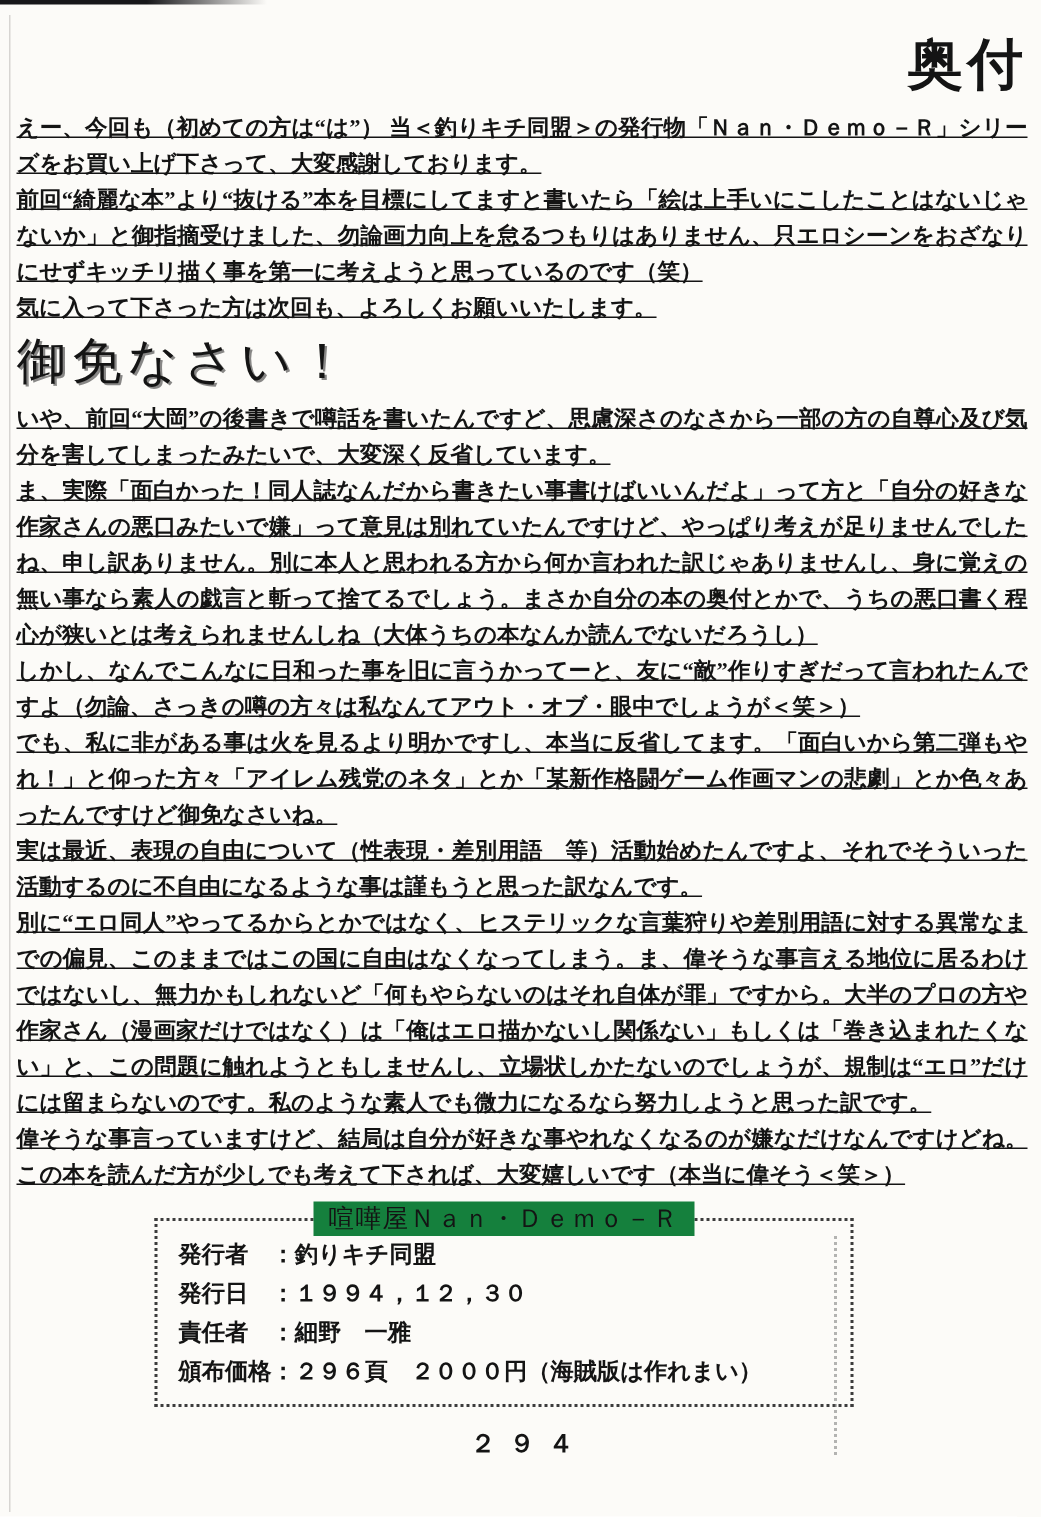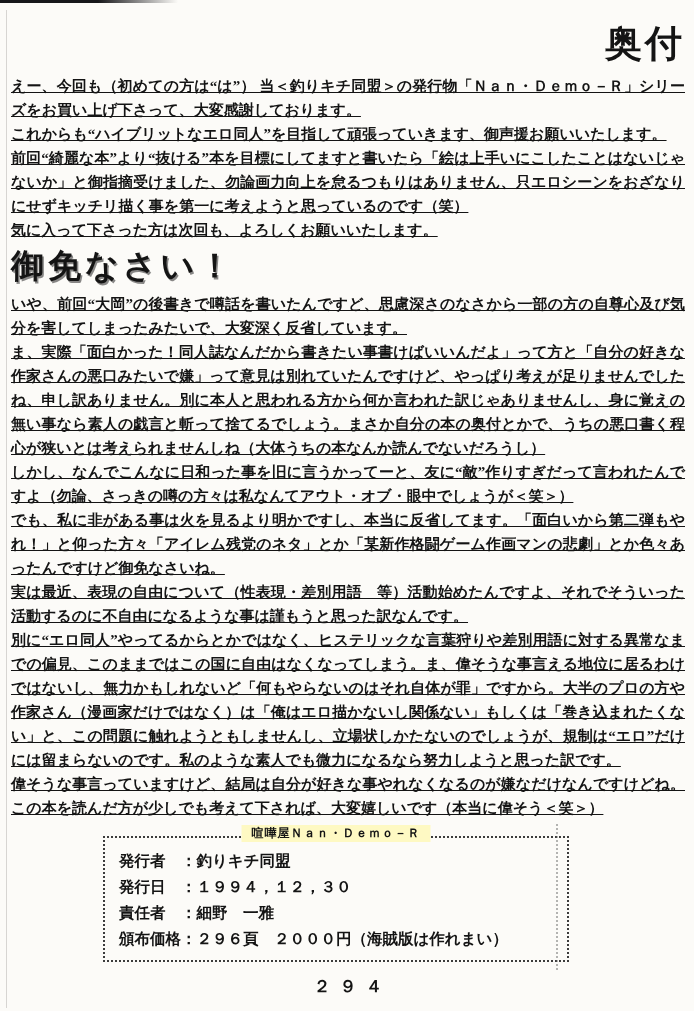--- a/index.html
+++ b/index.html
@@ -27,36 +27,36 @@
   .content { padding:22px 9px 0 11px; }
   .doc-title {
     font-size:37px; font-weight:700; letter-spacing:3px;
     margin:0 0 8px 0; line-height:44px;text-align:right;
   }
   .body-text {
     font-size:15px; line-height:24px; font-weight:600;
     margin:0; text-align:justify;text-decoration:underline;
   }
   .section-heading {
-    font-size:33px; font-weight:700; letter-spacing:4px;
+    font-size:33px; font-weight:400; letter-spacing:4px;
     margin:3px 0 5px 0; line-height:42px;
     text-shadow:1.5px 1.5px 0 rgba(40,40,40,0.55);
   }
   .colophon-box {
     position:relative;
     margin:16px 0 0 92px;
     width:438px;
     border:2px dotted #3c3c3c;
     padding:10px 10px 8px 14px;
     background:#fcfbf8;
   }
   .colophon-title {
     position:absolute; top:-13px; left:50%; transform:translateX(-50%);
-    background:#fef9c3; padding:0 10px;
-    font-size:12px; font-weight:700; letter-spacing:1px;
+    background:#15803d; padding:0 10px;
+    font-size:17px; font-weight:400; letter-spacing:1px;
     white-space:nowrap;
   }
   .colophon-row { display:flex; font-size:15.5px; font-weight:700; line-height:26px; }
   .colophon-label { white-space:pre; }
   .colophon-value { white-space:pre; }
   .page-number {
     text-align:center; font-size:17px; letter-spacing:9px;
     margin-top:13px; padding-left:9px; font-weight:600;
   }
 </style>
@@ -66,21 +66,20 @@
 <div class="page">
 
   <div class="top-edge-line"></div>
   <div class="left-edge-line"></div>
 
   <div class="content">
 
     <h1 class="doc-title">奥付</h1>
 
     <p class="body-text">えー、今回も（初めての方は“は”） 当＜釣りキチ同盟＞の発行物「Ｎａｎ・Ｄｅｍｏ－Ｒ」シリーズをお買い上げ下さって、大変感謝しております。</p>
-    <p class="body-text">これからも“ハイブリットなエロ同人”を目指して頑張っていきます、御声援お願いいたします。</p>
     <p class="body-text">前回“綺麗な本”より“抜ける”本を目標にしてますと書いたら「絵は上手いにこしたことはないじゃないか」と御指摘受けました、勿論画力向上を怠るつもりはありません、只エロシーンをおざなりにせずキッチリ描く事を第一に考えようと思っているのです（笑）</p>
     <p class="body-text">気に入って下さった方は次回も、よろしくお願いいたします。</p>
 
     <h2 class="section-heading">御免なさい！</h2>
 
     <p class="body-text">いや、前回“大岡”の後書きで噂話を書いたんですど、思慮深さのなさから一部の方の自尊心及び気分を害してしまったみたいで、大変深く反省しています。</p>
     <p class="body-text">ま、実際「面白かった！同人誌なんだから書きたい事書けばいいんだよ」って方と「自分の好きな作家さんの悪口みたいで嫌」って意見は別れていたんですけど、やっぱり考えが足りませんでしたね、申し訳ありません。別に本人と思われる方から何か言われた訳じゃありませんし、身に覚えの無い事なら素人の戯言と斬って捨てるでしょう。まさか自分の本の奥付とかで、うちの悪口書く程心が狭いとは考えられませんしね（大体うちの本なんか読んでないだろうし）</p>
     <p class="body-text">しかし、なんでこんなに日和った事を旧に言うかってーと、友に“敵”作りすぎだって言われたんですよ（勿論、さっきの噂の方々は私なんてアウト・オブ・眼中でしょうが＜笑＞）</p>
     <p class="body-text">でも、私に非がある事は火を見るより明かですし、本当に反省してます。「面白いから第二弾もやれ！」と仰った方々「アイレム残党のネタ」とか「某新作格闘ゲーム作画マンの悲劇」とか色々あったんですけど御免なさいね。</p>
     <p class="body-text">実は最近、表現の自由について（性表現・差別用語　等）活動始めたんですよ、それでそういった活動するのに不自由になるような事は謹もうと思った訳なんです。</p>

